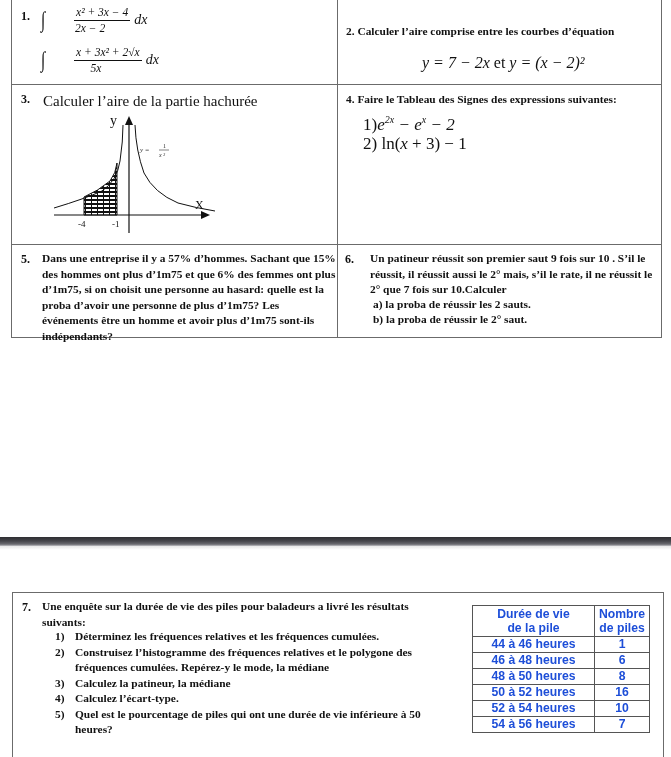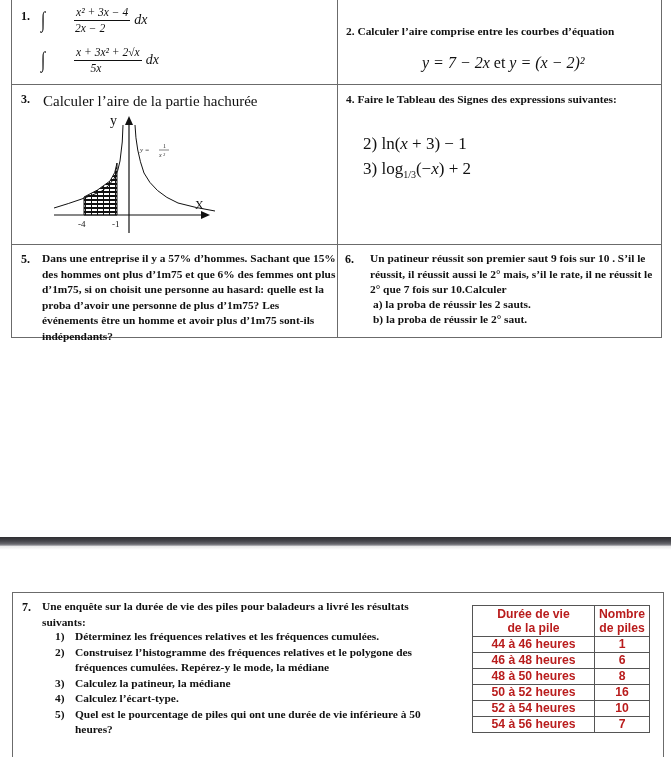--- a/index.html
+++ b/index.html
@@ -27,21 +27,21 @@
 
   .band { position: absolute; left: 0; top: 537px; width: 671px; height: 9px;
     background: linear-gradient(to bottom, #2e2e32 0%, #45454a 45%, #6a6a70 80%, #bfbfc3 100%); }
   .band-shadow { position: absolute; left: 0; top: 546px; width: 671px; height: 4px;
     background: linear-gradient(to bottom, #e6e6e6, #ffffff); }
 
   .bottom-box { position: absolute; left: 12px; top: 592px; width: 652px; height: 180px;
     border: 1px solid #6b6b6b; }
 
   .data-table { position: absolute; left: 472px; top: 605px; border-collapse: collapse;
-    font-family: "Liberation Sans", sans-serif; font-weight: bold; font-size: 12.2px; color: #b91c1c; }
+    font-family: "Liberation Sans", sans-serif; font-weight: bold; font-size: 12.2px; color: #1d4ed8; }
   .data-table th, .data-table td { border: 1px solid #555; text-align: center; padding: 0 4px; }
   .data-table th { line-height: 14px; padding-top: 1px; padding-bottom: 1px; font-weight: bold; }
   .data-table td { height: 16px; line-height: 15px; }
   .data-table .c1 { width: 122px; }
   .data-table .c2 { width: 53px; }
 
   ol.sub { list-style: none; }
   ol.sub li { position: relative; padding-left: 20px; }
   ol.sub li .lbl { position: absolute; left: 0; top: 0; }
 </style>
@@ -117,25 +117,25 @@
       <text x="38" y="116" font-family="Liberation Serif, serif" font-size="9" fill="#111">-4</text>
       <text x="72" y="116" font-family="Liberation Serif, serif" font-size="9" fill="#111">-1</text>
     </svg>
   </div>
 
   <div class="cell" style="left:326px;top:85px;width:325px;height:159px">
     <div class="bold-text" style="position:absolute;left:8px;top:7px;white-space:nowrap">
       <span>4.</span>
       <span>Faire le Tableau des Signes des expressions suivantes:</span>
     </div>
+    <div class="expr-line" style="position:absolute;left:25px;top:24px;white-space:nowrap">
+      <span>1)</span><span class="math">e<sup style="font-size:10px">2x</sup> − e<sup style="font-size:10px">x</sup> − 2</span>
+    </div>
     <div class="expr-line" style="position:absolute;left:25px;top:48px;white-space:nowrap">
       <span>2)</span> <span>ln(<span class="math">x</span> + 3) − 1</span>
-    </div>
-    <div class="expr-line" style="position:absolute;left:25px;top:73px;white-space:nowrap">
-      <span>3)</span> <span>log<sub style="font-size:10px">1/3</sub>(−<span class="math">x</span>) + 2</span>
     </div>
   </div>
 
   <div class="cell" style="left:0;top:245px;width:325px;height:93px">
     <span class="num" style="left:9px;top:7px">5.</span>
     <div class="bold-text" style="position:absolute;left:30px;top:6px;width:295px">Dans une entreprise il y a 57% d’hommes. Sachant que 15% des hommes ont plus d’1m75 et que 6% des femmes ont plus d’1m75, si on choisit une personne au hasard: quelle est la proba d’avoir une personne de plus d’1m75? Les événements être un homme et avoir plus d’1m75 sont-ils indépendants?</div>
   </div>
 
   <div class="cell" style="left:326px;top:245px;width:325px;height:93px">
     <span class="num" style="left:7px;top:7px">6.</span>

